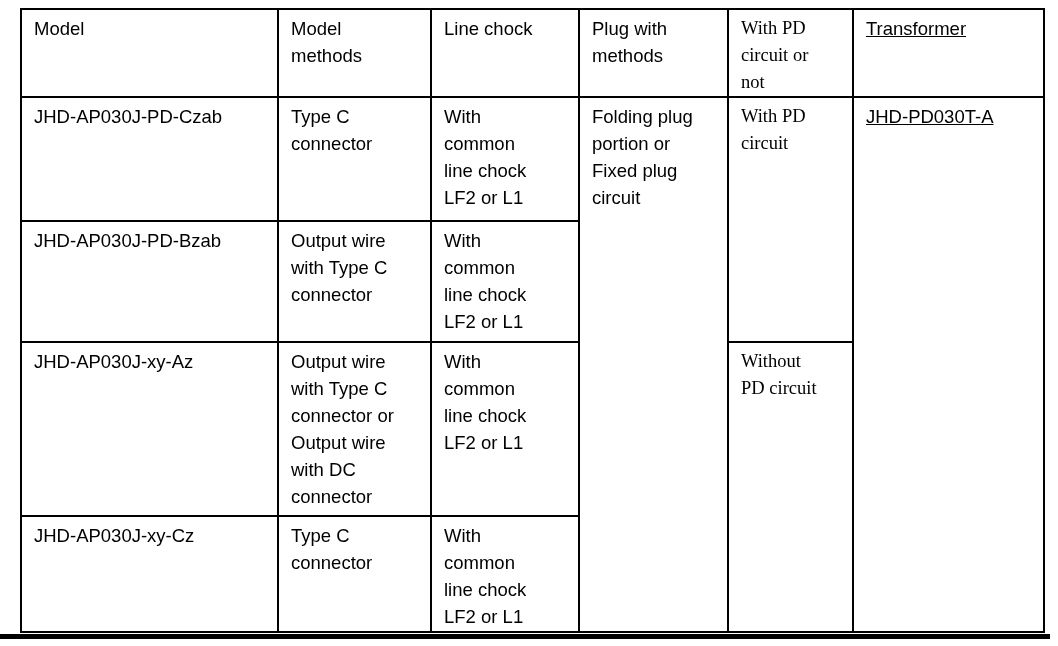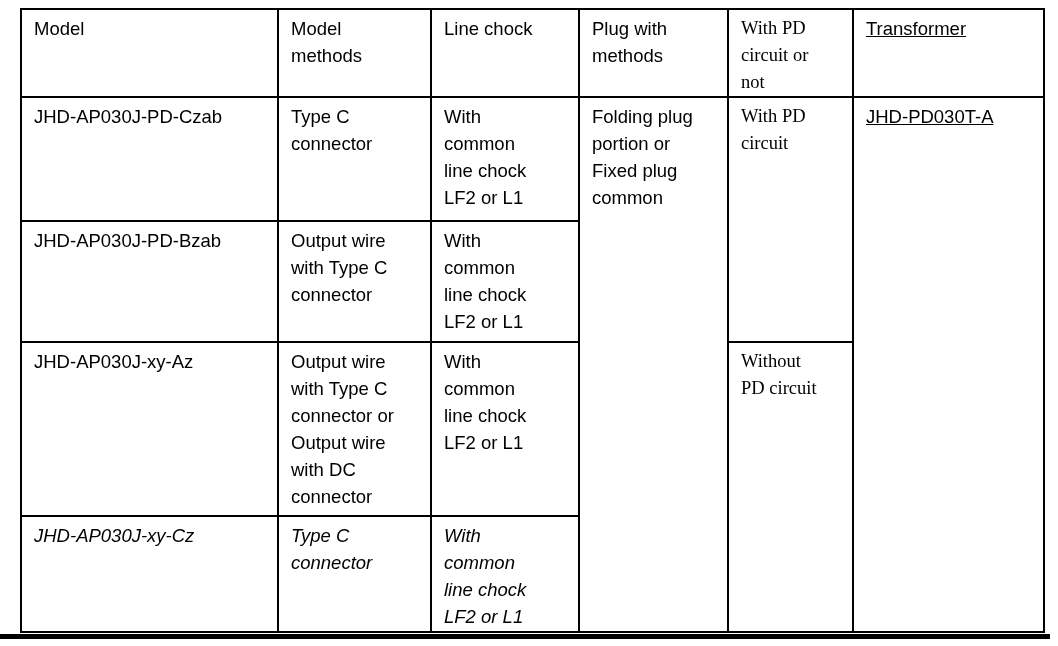--- a/index.html
+++ b/index.html
@@ -40,21 +40,21 @@
   .c2 { padding-left: 8px; }
   .c3 { padding-left: 13px; }
   .c4 { padding-left: 11px; }
   .c5 { padding-left: 10px; font-family: Liberation Serif, serif; }
   .c6 { padding-left: 12px; text-decoration: underline; }
 
   tr.hrow  { height: 74px; }
   tr.r1    { height: 124px; }
   tr.r2    { height: 121px; }
   tr.r3    { height: 174px; }
-  tr.r4    { height: 116px; font-style: italic; }
+  tr.r4    { height: 116px; }
 
   .bottom-rule {
     position: absolute;
     left: 0;
     top: 634px;
     width: 1050px;
     height: 5px;
     background: #000000;
   }
 </style>
@@ -91,21 +91,21 @@
         <td class="c1">JHD-AP030J-PD-Czab</td>
         <td class="c2">Type C
 connector</td>
         <td class="c3">With
 common
 line chock
 LF2 or L1</td>
         <td class="c4" rowspan="4">Folding plug
 portion or
 Fixed plug
-common</td>
+circuit</td>
         <td class="c5" rowspan="2">With PD
 circuit</td>
         <td class="c6" rowspan="4">JHD-PD030T-A</td>
       </tr>
       <tr class="r2">
         <td class="c1">JHD-AP030J-PD-Bzab</td>
         <td class="c2">Output wire
 with Type C
 connector</td>
         <td class="c3">With

